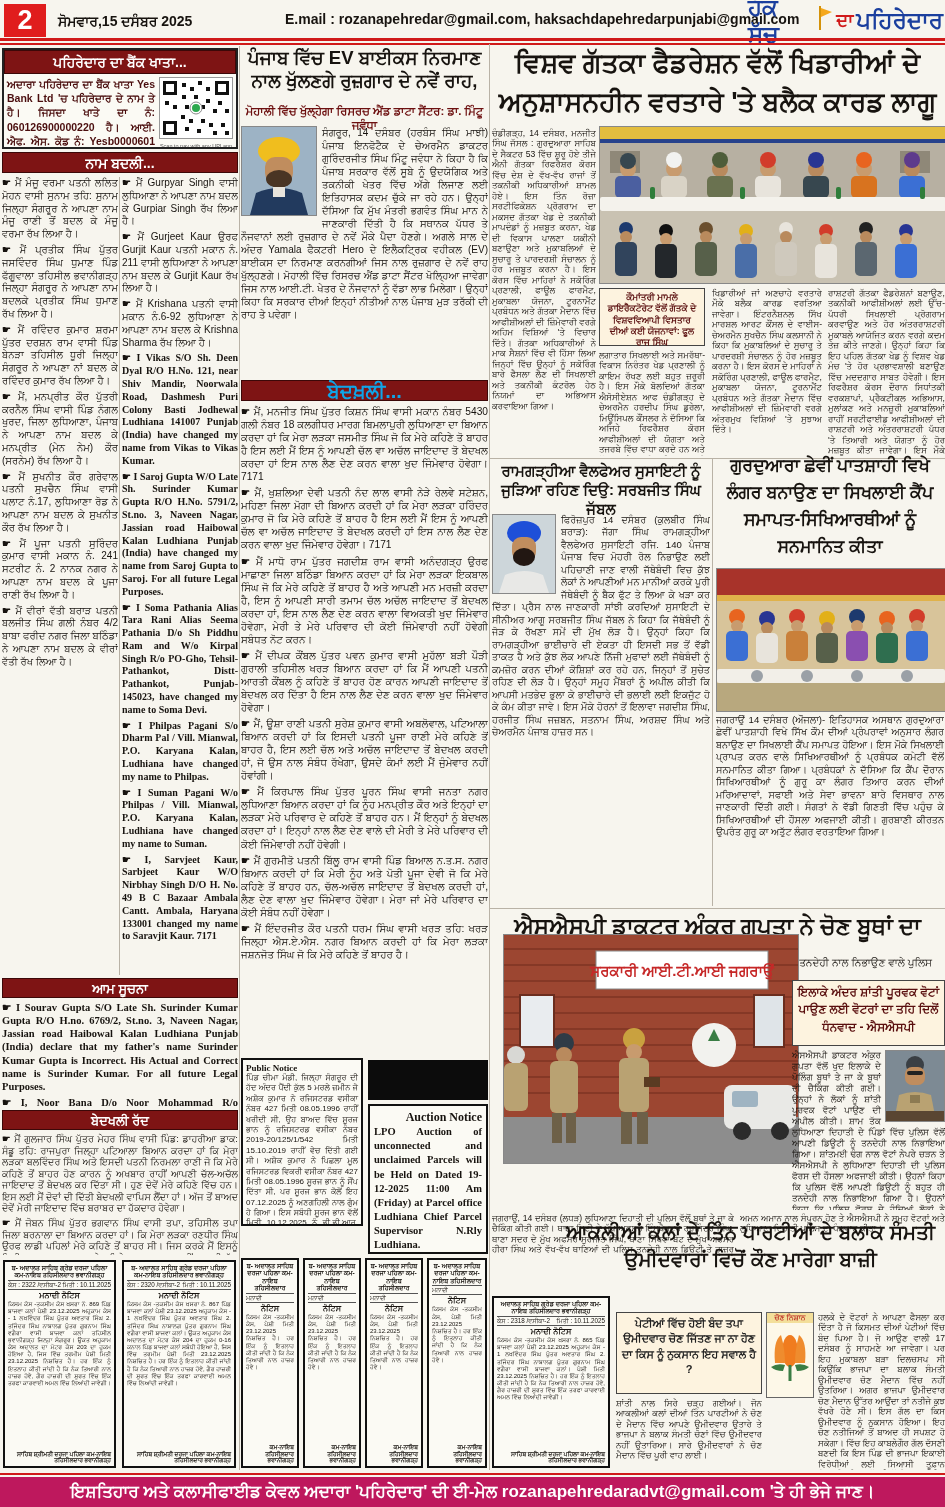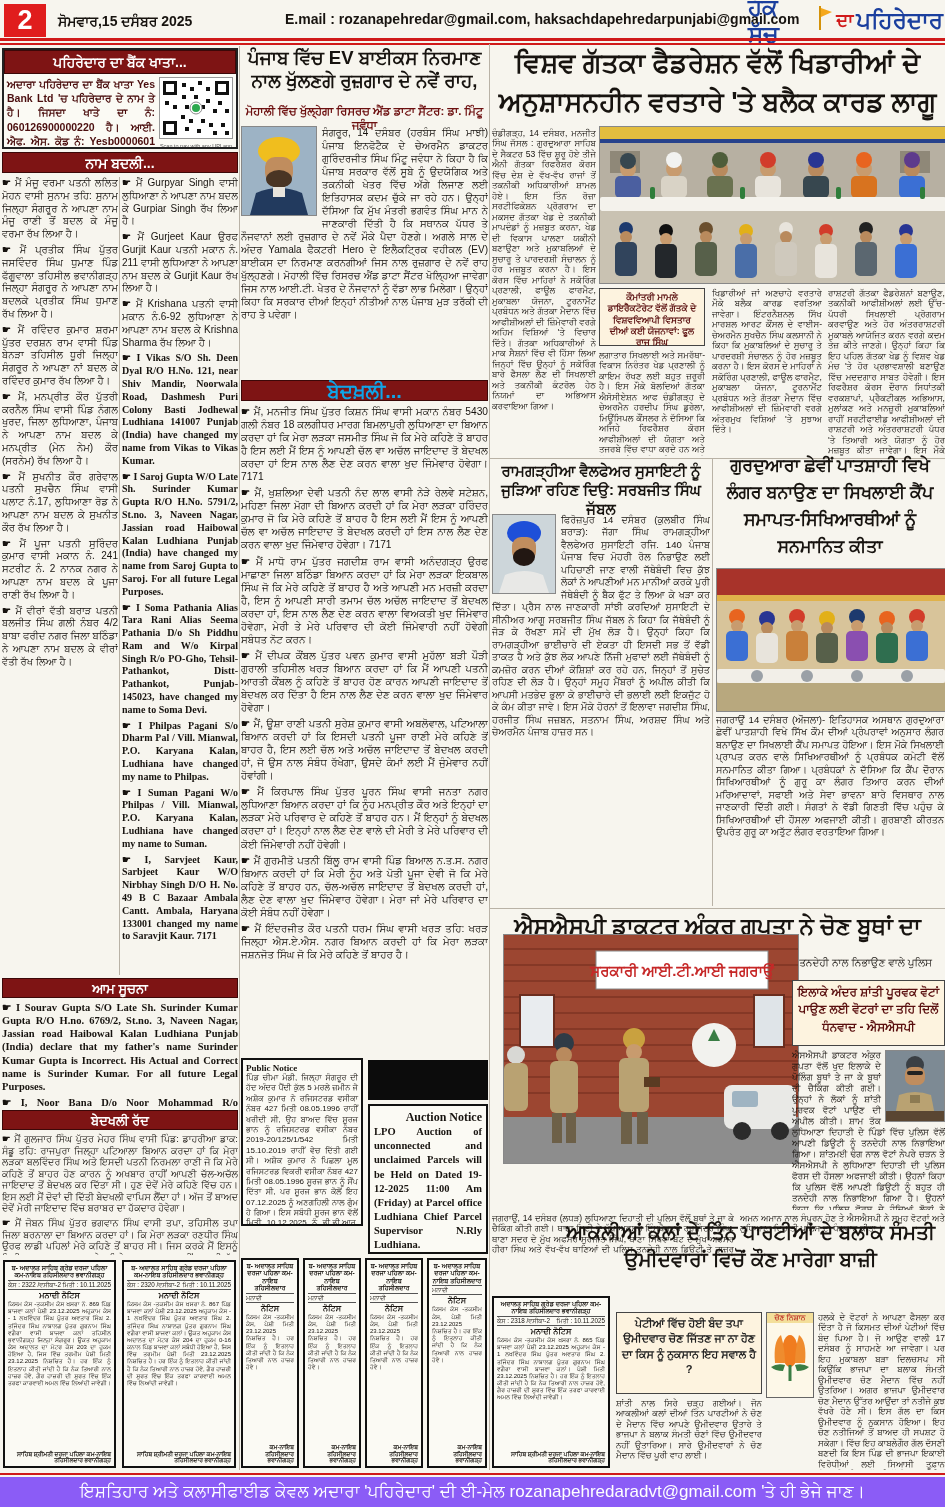--- a/index.html
+++ b/index.html
@@ -508,15 +508,15 @@
         <path d="M2 44 Q8 40 16 42 L14 48 Q6 48 2 44 Z" fill="#3a7d44"></path>
         <path d="M40 44 Q34 40 26 42 L28 48 Q36 48 40 44 Z" fill="#3a7d44"></path>
         <rect x="19.5" y="42" width="3" height="16" fill="#3a7d44"></rect>
       </svg>
     </span>
   </div>
   <div class="abs clip just" style="left:818px;top:1312px;width:127px;height:158px;font-size:8.6px;line-height:1.22;">ਹਲਕੇ ਦੇ ਵੋਟਰਾਂ ਨੇ ਆਪਣਾ ਫੈਸਲਾ ਕਰ ਦਿੱਤਾ ਹੈ ਜੋ ਕਿਸਮਤ ਦੀਆਂ ਪੇਟੀਆਂ ਵਿੱਚ ਬੰਦ ਪਿਆ ਹੈ। ਜੋ ਆਉਣ ਵਾਲੀ 17 ਦਸੰਬਰ ਨੂੰ ਸਾਹਮਣੇ ਆ ਜਾਵੇਗਾ। ਪਰ ਇਹ ਮੁਕਾਬਲਾ ਬੜਾ ਦਿਲਚਸਪ ਸੀ ਕਿਉਂਕਿ ਭਾਜਪਾ ਦਾ ਬਲਾਕ ਸੰਮਤੀ ਉਮੀਦਵਾਰ ਚੋਣ ਮੈਦਾਨ ਵਿੱਚ ਨਹੀਂ ਉਤਰਿਆ। ਅਗਰ ਭਾਜਪਾ ਉਮੀਦਵਾਰ ਚੋਣ ਮੈਦਾਨ ਉੱਤਰ ਆਉਂਦਾ ਤਾਂ ਨਤੀਜੇ ਕੁਝ ਵੱਖਰੇ ਹੋਣੇ ਸੀ। ਇਸ ਗੱਲ ਦਾ ਕਿਸ ਉਮੀਦਵਾਰ ਨੂੰ ਨੁਕਸਾਨ ਹੋਇਆ। ਇਹ ਚੋਣ ਨਤੀਜਿਆਂ ਤੋਂ ਬਾਅਦ ਹੀ ਸਪਸ਼ਟ ਹੋ ਸਕੇਗਾ। ਵਿੱਚ ਇਹ ਕਾਬਲੇਗੌਰ ਗੱਲ ਦੱਸਣੀ ਬਣਦੀ ਕਿ ਇਸ ਪਿੰਡ ਦੀ ਭਾਜਪਾ ਇਕਾਈ ਵਿਰੋਧੀਆਂ ਲਈ ਸਿਆਸੀ ਤੂਫ਼ਾਨ ਲਿਆਉਣ ਦੇ ਸਮਰੱਥ ਹੈ ਦੱਸੀ ਜਾ ਰਹੀ ਹੈ। ਇੱਥੇ ਇਹ ਵੀ ਜ਼ਿਕਰਯੋਗ ਹੈ ਕਿ ਮੌਜੂਦਾ ਸਰਕਾਰ ਅਤੇ ਸਰਪੰਚਾਂ ਪਿੰਡ ਦੀ ਪੰਚਾਇਤ ਨੇ ਪਿੰਡ ਵਿੱਚ ਬਹੁਤ ਵਧੀਆ ਵਿਕਾਸ ਦੇ ਕੰਮ ਕੀਤੇ ਹਨ। ਇਹ ਗੱਲ ਆਮ ਉਮੀਦਵਾਰ ਦੇ ਹੱਕ ਵਿੱਚ ਜਾ ਸਕਦੀ ਹੈ ਕਿਉਂਕਿ ਲੋਕ ਕੰਮਾਂ ਧੰਦਿਆਂ ਲਈ ਵੀ ਵੋਟ ਦਾ ਫਤਵਾ ਦੇ ਸਕਦੇ ਹਨ।</div>
   <div class="abs clip just" style="left:766px;top:1402px;width:48px;height:66px;font-size:8px;line-height:1.2;"></div>
 
   <div class="abs" style="left:0;top:1473px;width:945px;height:2px;background:#d01a1a;"></div>
-  <div class="abs" style="left:0;top:1477px;width:945px;height:30px;background:#8b5cf6;color:#fff;font-weight:normal;font-size:17px;text-align:center;line-height:30px;">ਇਸ਼ਤਿਹਾਰ ਅਤੇ ਕਲਾਸੀਫਾਈਡ ਕੇਵਲ ਅਦਾਰਾ 'ਪਹਿਰੇਦਾਰ' ਦੀ ਈ-ਮੇਲ  rozanapehredaradvt@gmail.com  'ਤੇ ਹੀ ਭੇਜੇ ਜਾਣ।</div>
+  <div class="abs" style="left:0;top:1477px;width:945px;height:30px;background:#be185d;color:#fff;font-weight:bold;font-size:17px;text-align:center;line-height:30px;">ਇਸ਼ਤਿਹਾਰ ਅਤੇ ਕਲਾਸੀਫਾਈਡ ਕੇਵਲ ਅਦਾਰਾ 'ਪਹਿਰੇਦਾਰ' ਦੀ ਈ-ਮੇਲ  rozanapehredaradvt@gmail.com  'ਤੇ ਹੀ ਭੇਜੇ ਜਾਣ।</div>
 
 </div>
 
 </body></html>

